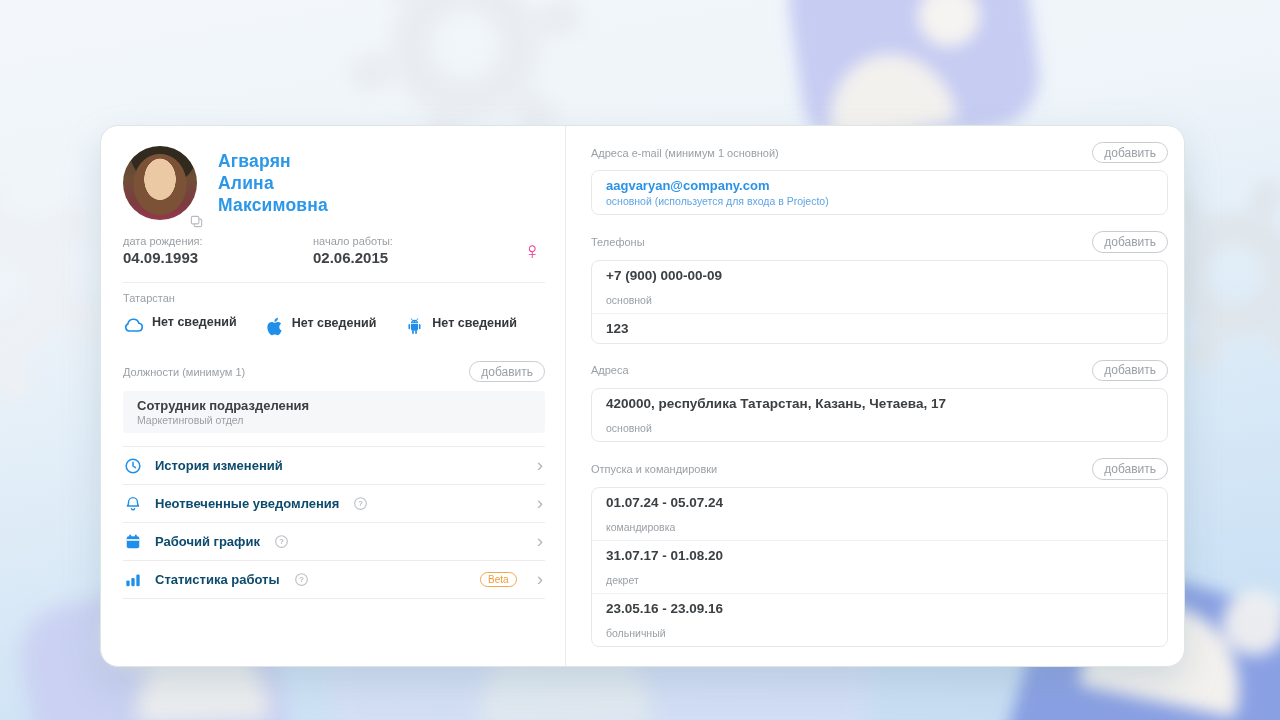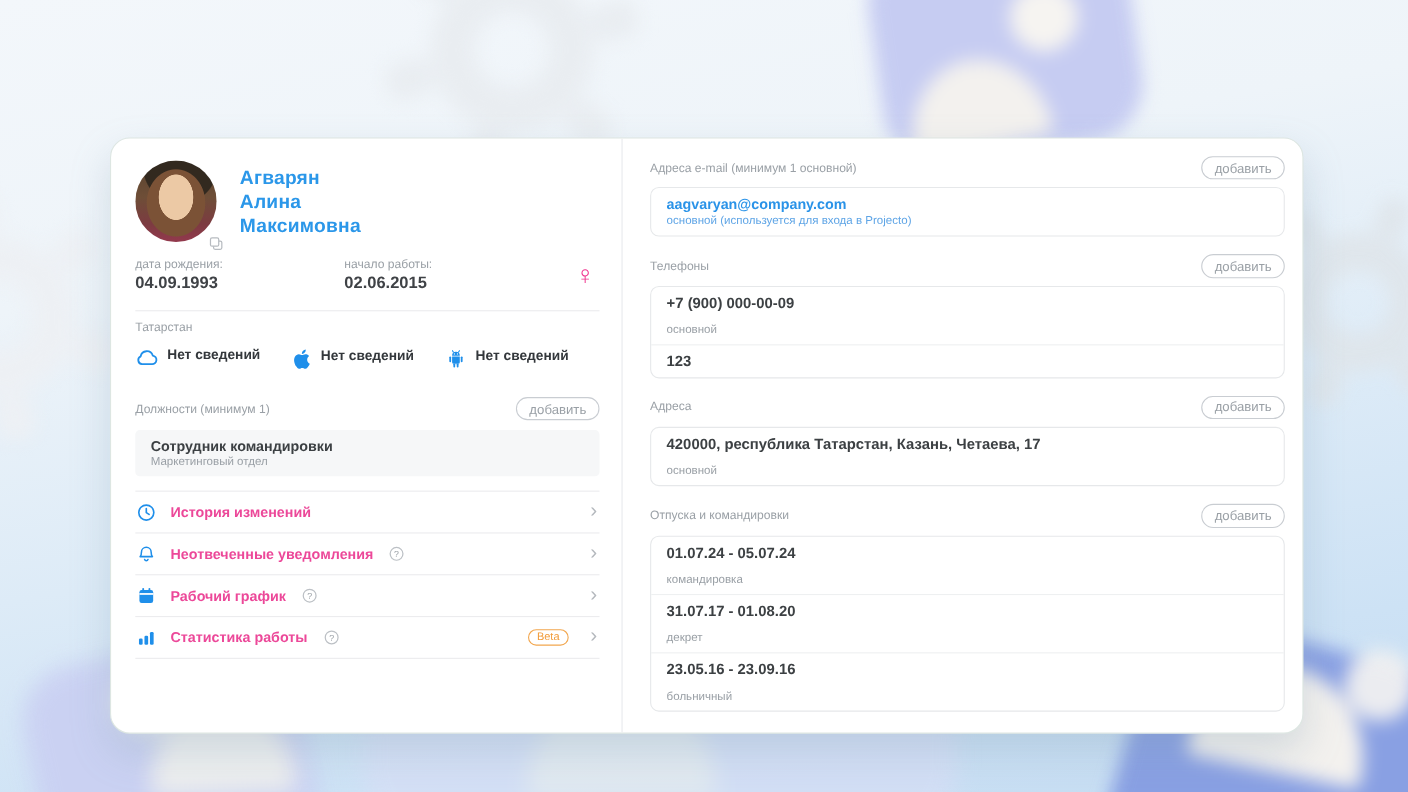--- a/index.html
+++ b/index.html
@@ -48,21 +48,21 @@
   .sec-head{display:flex;align-items:center;justify-content:space-between;margin-top:24px;}
   .pill{
     font-family:inherit;background:#fff;border:1px solid #c9cdd2;color:#9aa0a6;
     font-size:12px;border-radius:12px;padding:2.5px 11px;cursor:pointer;line-height:1.2;
   }
   .pos-item{background:#f6f7f8;border-radius:4px;margin-top:9px;padding:7px 14px;cursor:pointer;}
   .pos-title{font-size:13px;font-weight:bold;color:#3c4043;}
   .pos-sub{font-size:10.5px;color:#9aa0a6;margin-top:1px;}
   .menu{margin-top:13px;border-top:1px solid #ececee;}
   .menu-row{display:flex;align-items:center;height:37px;border-bottom:1px solid #ececee;cursor:pointer;gap:12px;}
-  .menu-label{font-size:13px;font-weight:bold;color:#ec4899;}
+  .menu-label{font-size:13px;font-weight:bold;color:#0c4a6e;}
   .chev{margin-left:auto;color:#b4b8bd;font-size:19px;line-height:1;padding-right:2px;transform:translateY(-1px);}
   .beta{border:1px solid #f2a74f;color:#f29b38;font-size:10px;border-radius:9px;padding:1px 7px;margin-left:auto;}
   .beta + .chev{margin-left:8px;}
   .help{line-height:0;cursor:pointer;margin-left:2px;}
   
   .r-sec{margin-bottom:16px;}
   .r-head{display:flex;align-items:center;justify-content:space-between;margin-bottom:7px;}
   .box{border:1px solid #e6e8ea;border-radius:8px;background:#fff;}
   .box-row{padding:7px 14px;cursor:pointer;}
   .box-row + .box-row{border-top:1px solid #eef0f1;}
@@ -199,21 +199,21 @@
         </span>
         <span class="visit-txt">Нет сведений</span>
       </div>
     </div>
 
     <div class="sec-head">
       <span class="sec-label" style="margin-top:0">Должности (минимум 1)</span>
       <button class="pill">добавить</button>
     </div>
     <div class="pos-item">
-      <div class="pos-title">Сотрудник командировки</div>
+      <div class="pos-title">Сотрудник подразделения</div>
       <div class="pos-sub">Маркетинговый отдел</div>
     </div>
 
     <div class="menu">
       <div class="menu-row">
         <span class="icon-blue">
           <svg width="20" height="20" viewBox="0 0 24 24" fill="none">
             <circle cx="12" cy="12" r="8.2" stroke="#1f8fea" stroke-width="1.8"></circle>
             <path d="M12 7.6V12l3 2" stroke="#1f8fea" stroke-width="1.8" stroke-linecap="round" stroke-linejoin="round"></path>
           </svg>

